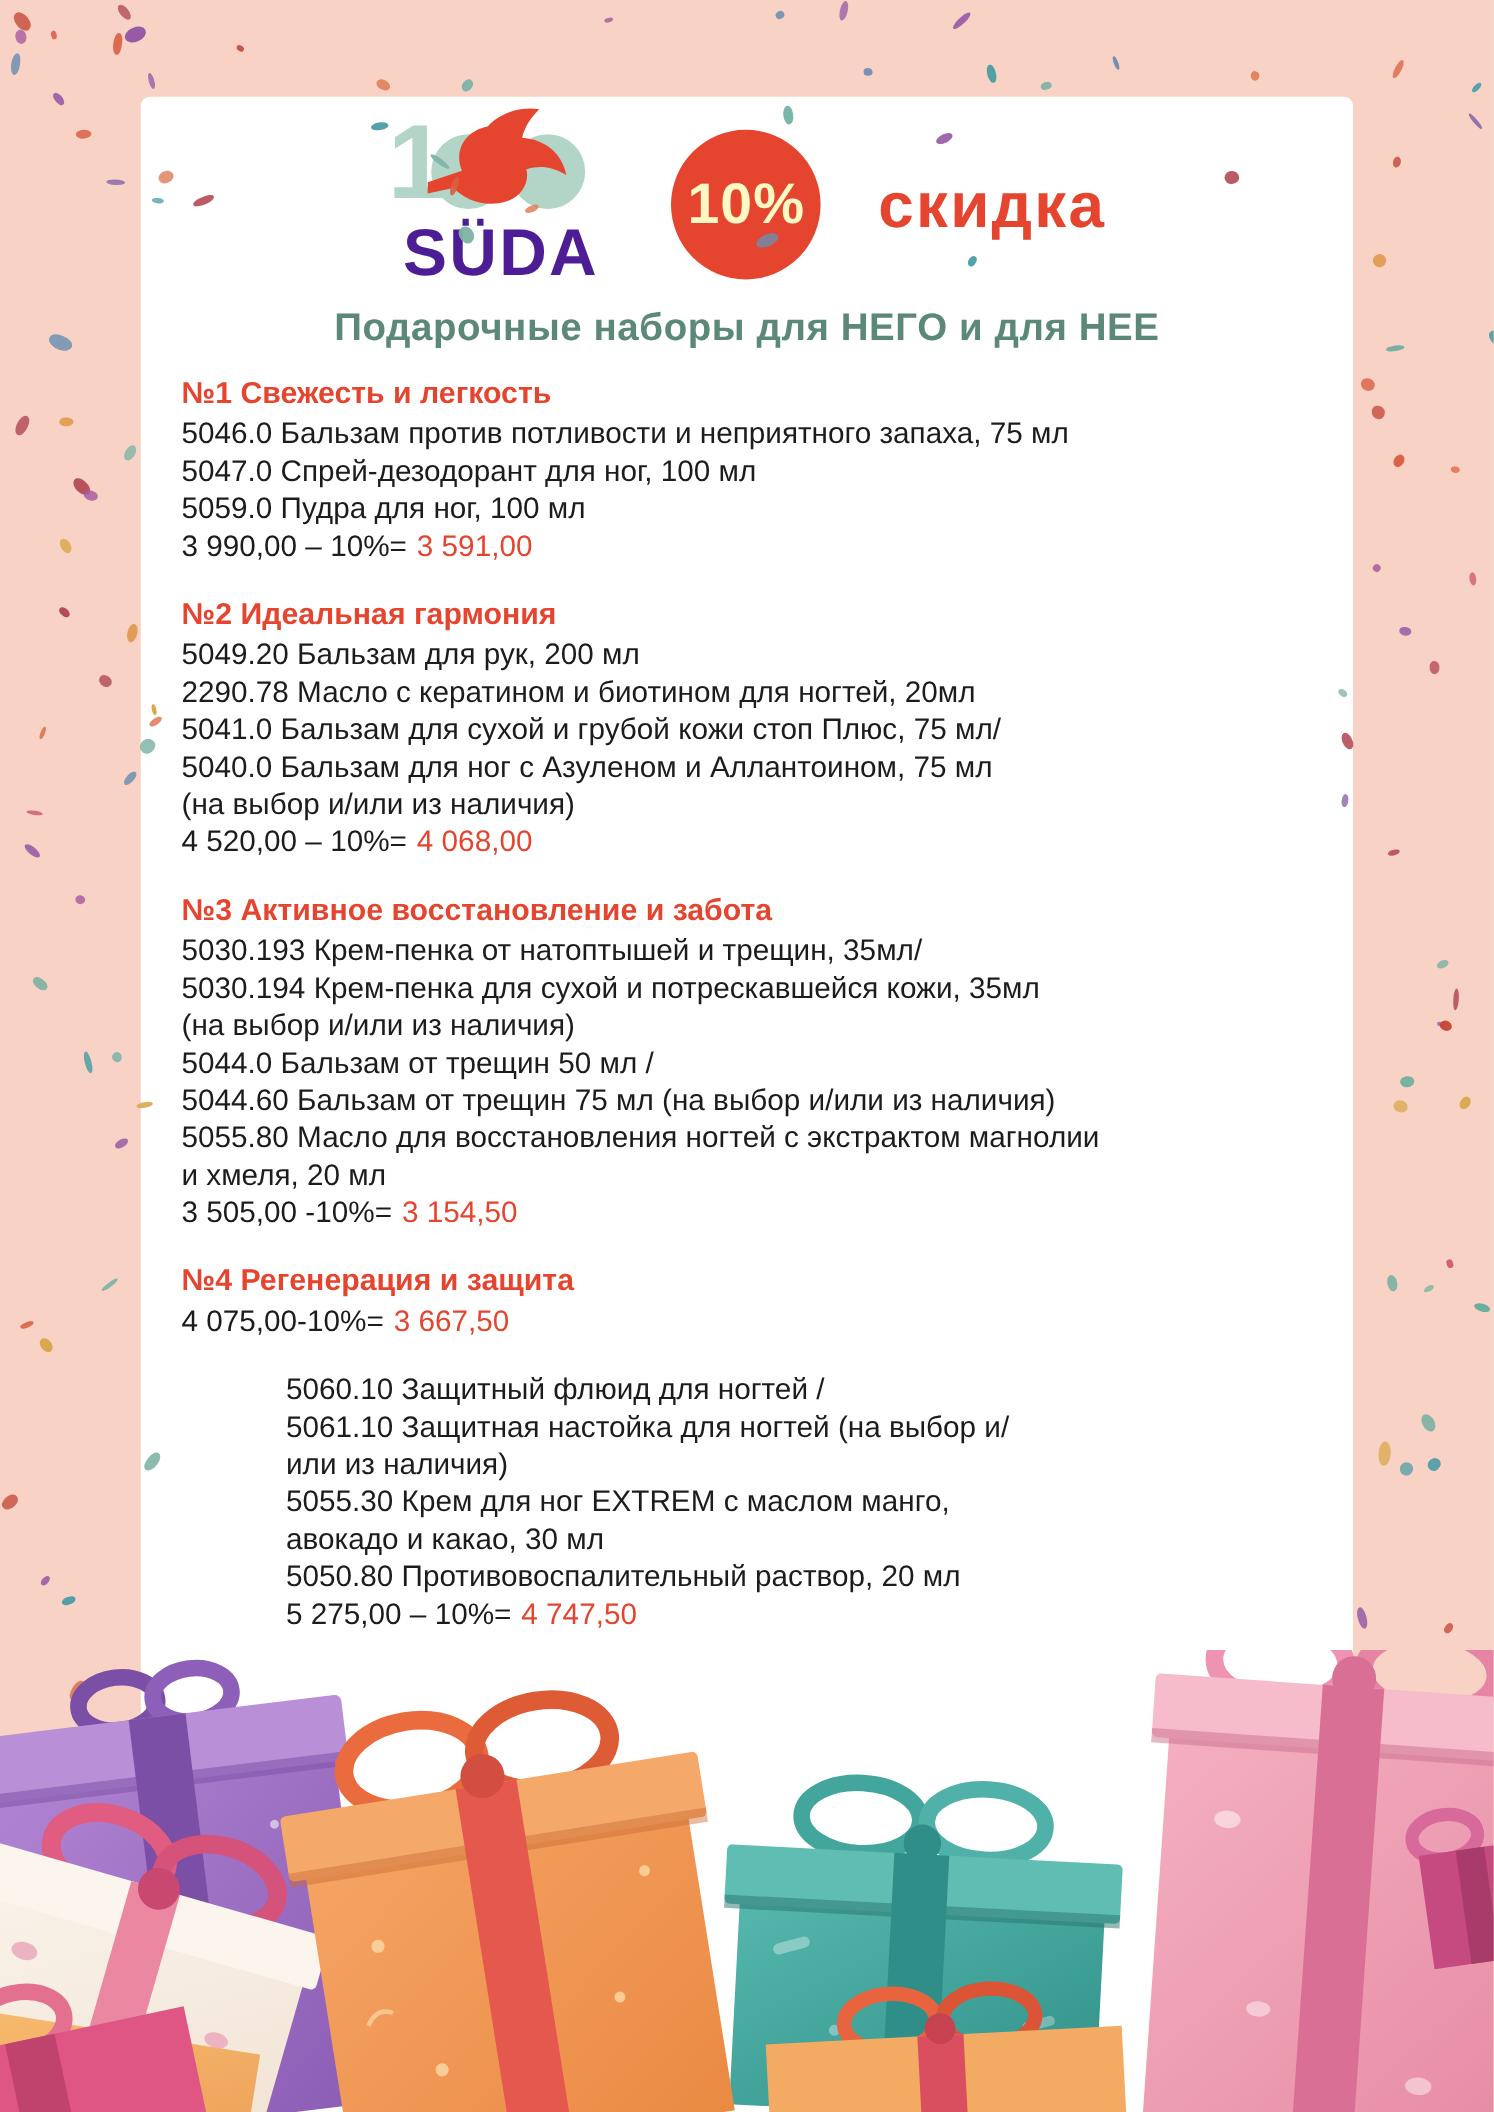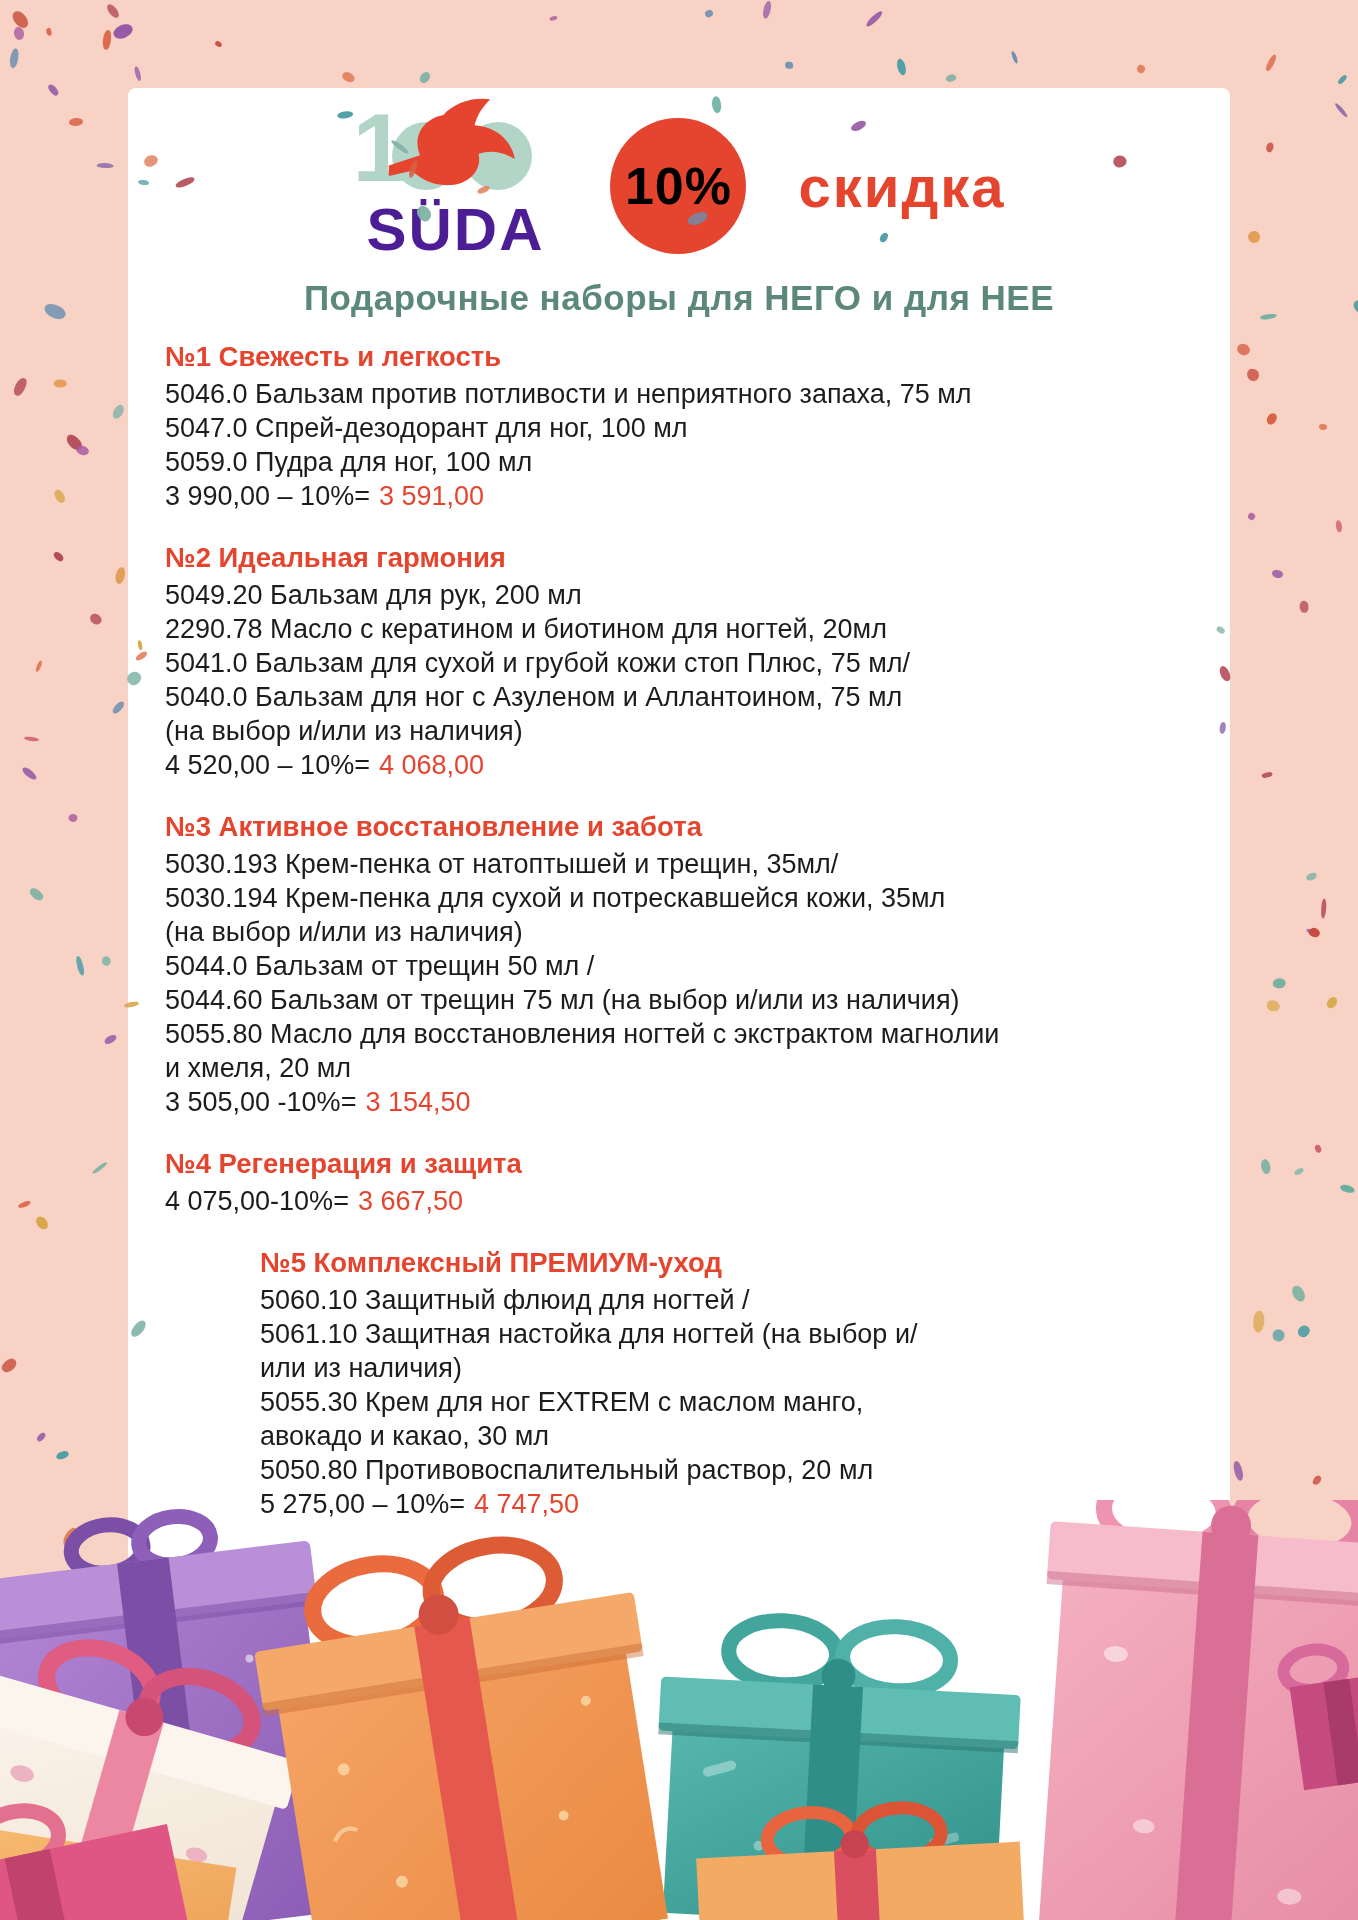--- a/index.html
+++ b/index.html
@@ -17,21 +17,21 @@
   .hdr{display:flex;align-items:center;justify-content:center;gap:52px;padding-top:14px;height:168px;position:relative;z-index:2;}
   .logo{text-align:center;}
   .logo-100{position:relative;width:206px;height:92px;margin:0 auto;}
   .logo-100 .one{position:absolute;left:0;top:-12px;font-size:96px;font-weight:bold;color:#b2d5c8;line-height:1;}
   .logo-100 .c0{position:absolute;top:10px;width:68px;height:68px;border-radius:50%;background:#b2d5c8;}
   .logo-100 .c0.a{left:40px;}
   .logo-100 .c0.b{left:112px;}
   .logo-100 svg{position:absolute;left:28px;top:-14px;}
   .logo-text{font-size:60px;font-weight:bold;color:#4c1d95;letter-spacing:2px;line-height:1;margin-top:-4px;}
   .badge{width:136px;height:136px;border-radius:50%;background:#e5452f;display:flex;align-items:center;justify-content:center;flex:0 0 auto;}
-  .badge span{color:#000000;font-size:52px;font-weight:bold;letter-spacing:1px;}
+  .badge span{color:#fef9c3;font-size:52px;font-weight:bold;letter-spacing:1px;}
   .discount-word{font-size:58px;font-weight:bold;color:#e5452f;letter-spacing:2px;}
 
   
   h1.title{margin:8px 30px 0;text-align:center;font-size:35px;font-weight:bold;color:#5b8877;letter-spacing:0.5px;position:relative;z-index:2;}
 
   
   .sets{margin:22px 40px 0 37px;position:relative;z-index:2;color:#1c1c1c;font-size:27px;line-height:34px;}
   .set{margin-bottom:28px;}
   .set h3{margin:0 0 3px;font-size:27.5px;line-height:34px;color:#e5452f;font-weight:bold;}
   .set .items{white-space:pre-line;}
@@ -208,21 +208,20 @@
 и хмеля, 20 мл</div>
         <div class="price"><span>3 505,00 -10%=</span><span class="final">3 154,50</span></div>
       </section>
 
       <section class="set">
         <h3>№4 Регенерация и защита</h3>
         <div class="price"><span>4 075,00-10%=</span><span class="final">3 667,50</span></div>
       </section>
 
       <section class="set indent">
-        <h3>№5 Комплексный ПРЕМИУМ-уход</h3>
         <div class="items">5060.10 Защитный флюид для ногтей /
 5061.10 Защитная настойка для ногтей (на выбор и/
 или из наличия)
 5055.30 Крем для ног EXTREM с маслом манго,
 авокадо и какао, 30 мл
 5050.80 Противовоспалительный раствор, 20 мл</div>
         <div class="price"><span>5 275,00 – 10%=</span><span class="final">4 747,50</span></div>
       </section>
 
     </div>

